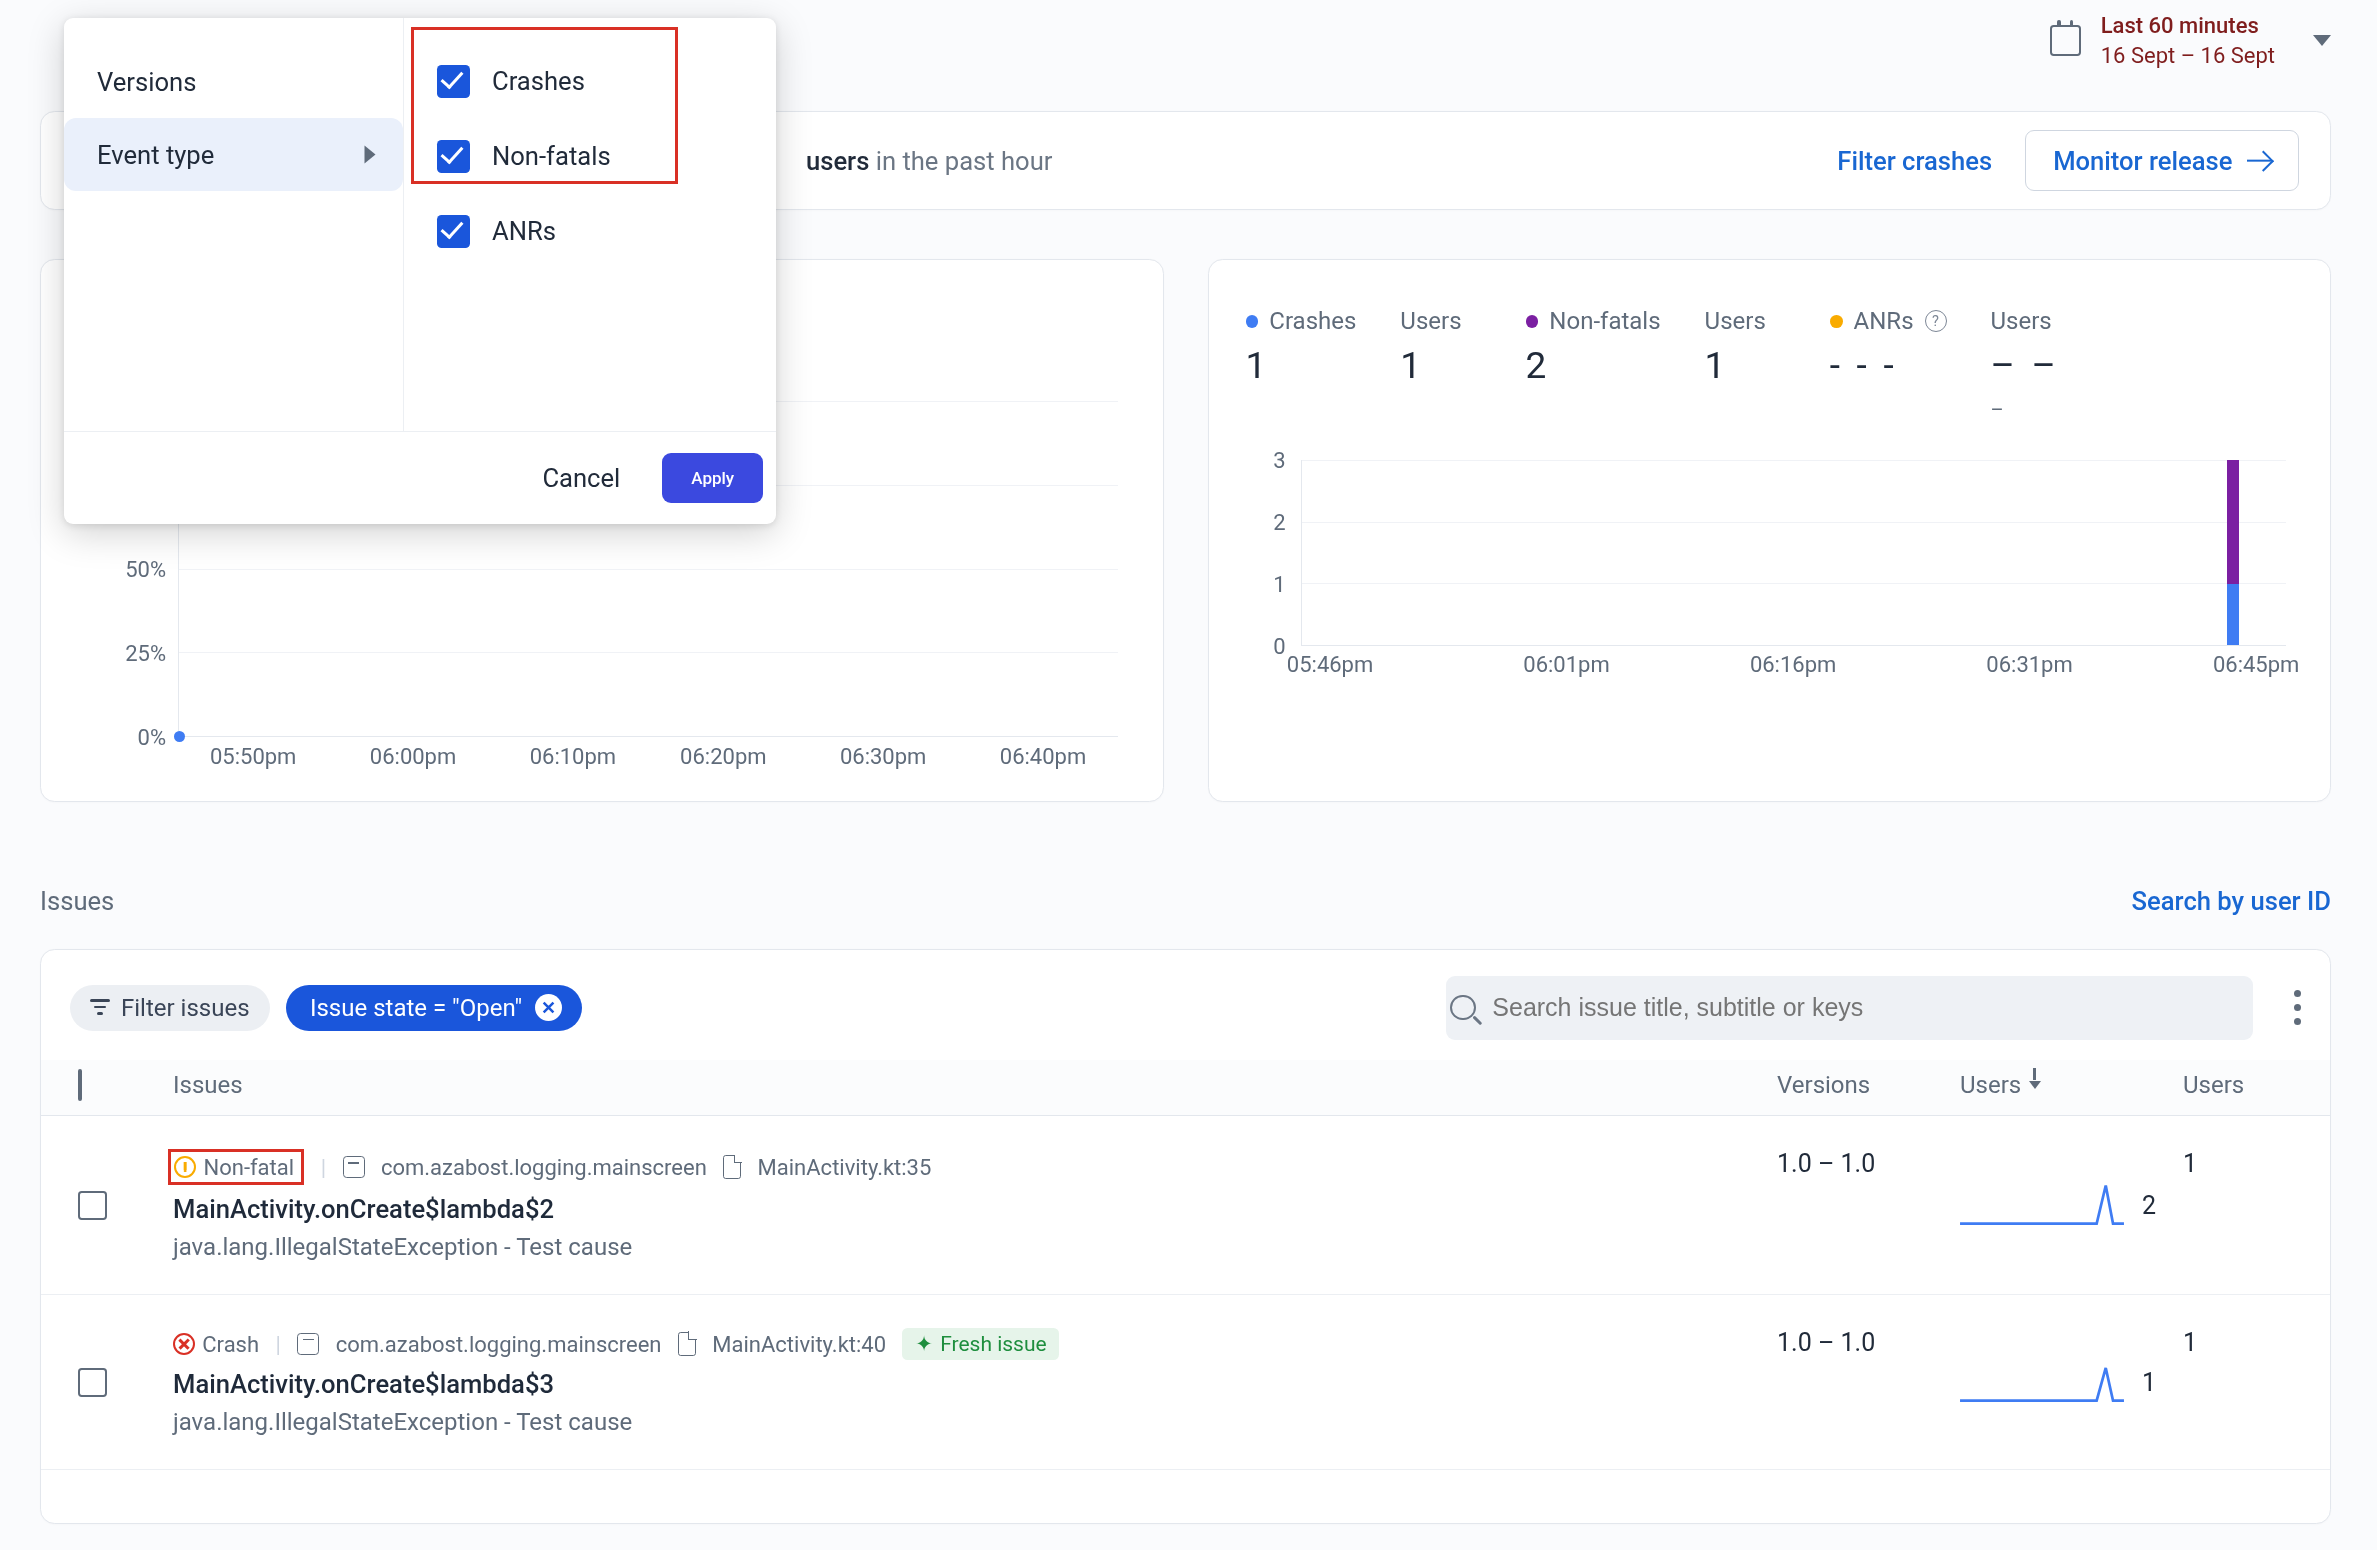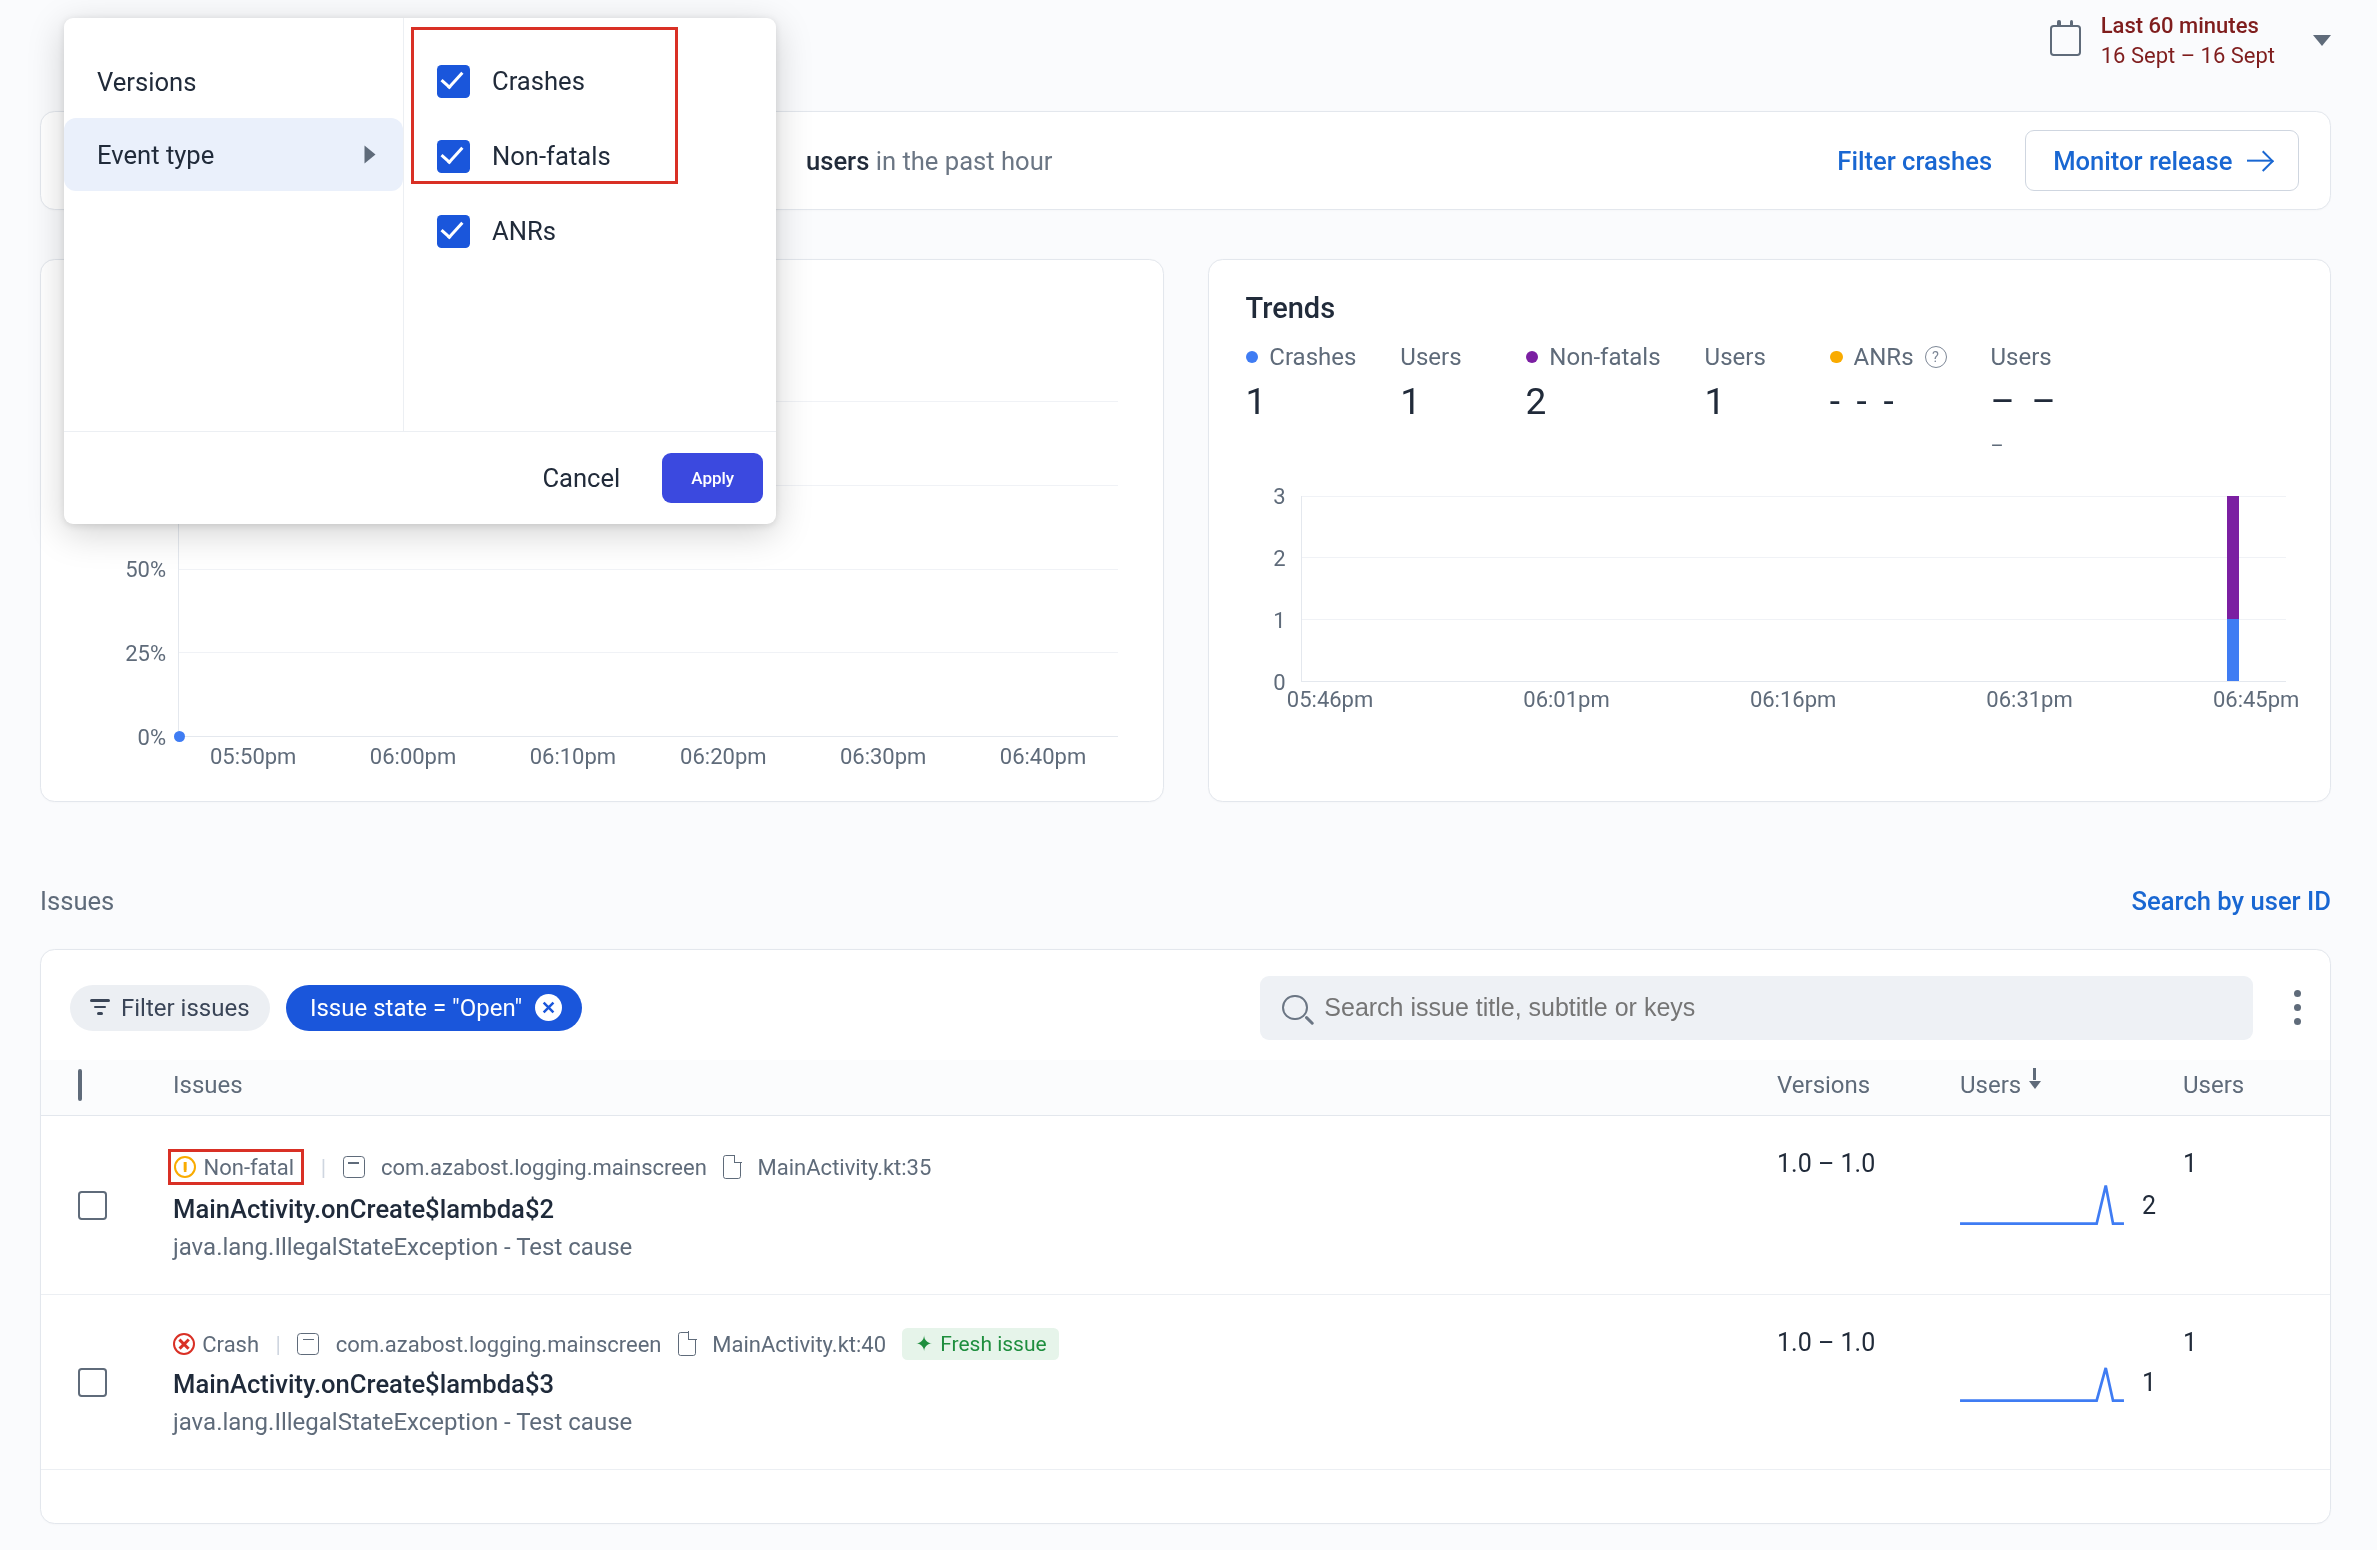--- a/index.html
+++ b/index.html
@@ -89,21 +89,21 @@
 
   .issues-toolbar{display:flex;align-items:center;gap:16.4px;padding:25.6px 29px 20px 29px;justify-content:space-between;}
   .chip-gray{display:inline-flex;align-items:center;gap:11px;background:#eceff3;color:#3a4557;font-size:24px;padding:9px 20px;border-radius:912px;cursor:pointer;}
   .chip-blue{display:inline-flex;align-items:center;gap:12.8px;background:#1a56db;color:#fff;font-size:24px;padding:9px 20px 9px 24px;border-radius:912px;cursor:pointer;}
   .chip-blue .x{width:27px;height:27px;background:#fff;color:#1a56db;border-radius:50%;display:flex;align-items:center;justify-content:center;font-weight:700;font-size:18px;}
   .filter-icon{width:20px;height:16.4px;position:relative;}
   .filter-icon::before,.filter-icon::after{content:"";position:absolute;left:0;height:2.7px;background:#3a4557;border-radius:1.8px;}
   .filter-icon::before{top:0;width:100%;}
   .filter-icon::after{top:6.4px;left:3.7px;width:12.8px;}
   .filter-icon span{position:absolute;top:12.8px;left:7.3px;width:5.5px;height:2.7px;background:#3a4557;border-radius:1.8px;}
-  .searchbox{margin-left:auto;width:993px;height:64px;background:#eef1f5;border-radius:9px;display:flex;align-items:center;gap:16.4px;padding:0 22px;color:#6b7684;}
+  .searchbox{margin-left:auto;width:807px;height:64px;background:#eef1f5;border-radius:9px;display:flex;align-items:center;gap:16.4px;padding:0 4px;color:#6b7684;}
   .search-icon{width:25.6px;height:25.6px;border:2.7px solid #6b7684;border-radius:50%;position:relative;}
   .search-icon::after{content:"";position:absolute;width:11px;height:2.7px;background:#6b7684;right:-9px;bottom:-3.7px;transform:rotate(45deg);border-radius:1.8px;}
   .searchbox input{flex:1;border:none;background:transparent;font-size:25px;color:#212b3a;outline:none;}
   .kebab{width:7.3px;height:35px;display:flex;flex-direction:column;justify-content:space-between;margin-left:24px;cursor:pointer;}
   .kebab span{width:7.3px;height:7.3px;background:#5f6b7a;border-radius:50%;}
 
   .issue-head{display:flex;align-items:center;padding:11px 37px 16.4px 37px;border-bottom:0.9px solid #e3e7ed;background:#fbfcfd;font-size:24px;color:#5f6b7a;}
   .issue-head .col-check{width:95px;}
   .issue-head .col-issues{flex:1;}
   .issue-head .col-versions{width:183px;}
@@ -226,21 +226,20 @@
           <span style="left:25%">06:00pm</span>
           <span style="left:42%">06:10pm</span>
           <span style="left:58%">06:20pm</span>
           <span style="left:75%">06:30pm</span>
           <span style="left:92%">06:40pm</span>
         </div>
       </div>
     </div>
 
     <div class="card">
-      <div class="card-title">Trends</div>
       <div class="trend-legend">
 
         <div class="tl-group">
           <div class="tl-item">
             <div class="tl-header">
                 <span class="tl-dot" style="background:#3f7cf3"></span>
                 <span>Crashes</span>
               </div>
             <div class="tl-value">1</div>
           </div>

